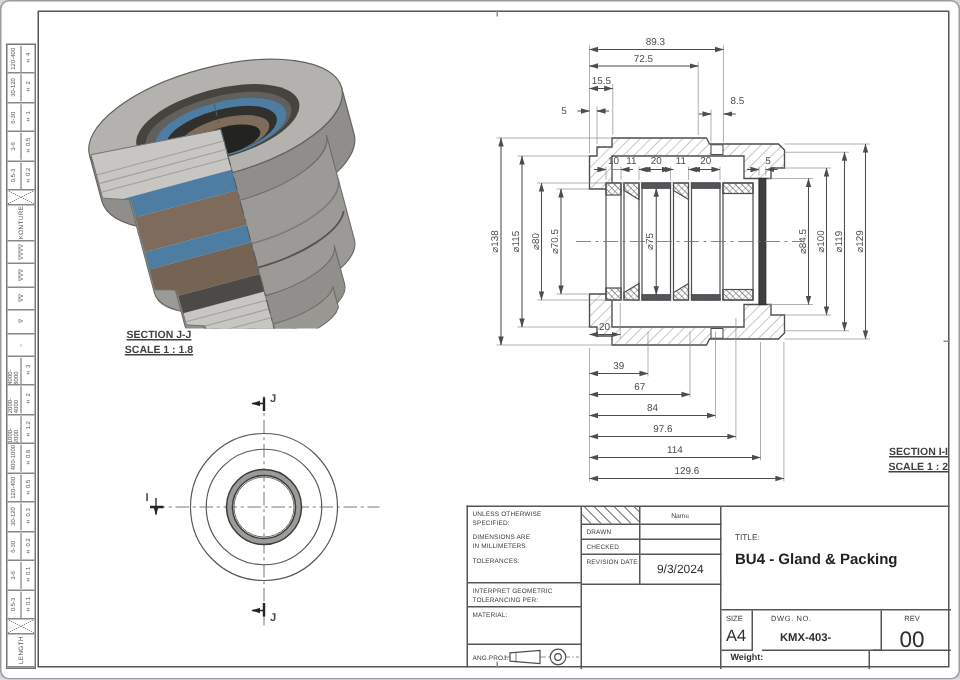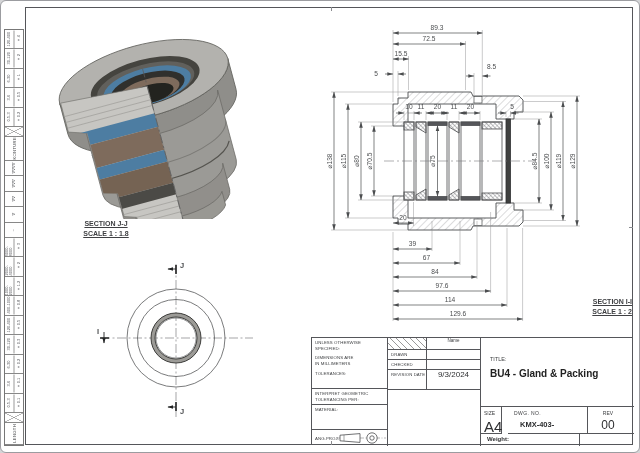--- a/index.html
+++ b/index.html
@@ -24,21 +24,21 @@
   .seclbl{position:absolute;font-size:7px;font-weight:bold;color:#3f4043;line-height:1.45;}
   .seclbl span{text-decoration:underline;}
   
   .tb{position:absolute;left:310px;top:336px;width:322px;height:108px;border-top:1px solid #55565a;
       border-left:1px solid #55565a;box-sizing:border-box;font-size:4.3px;color:#3f4043;}
   .tb .cell{position:absolute;box-sizing:border-box;}
   .bR{border-right:0.8px solid #55565a;} .bB{border-bottom:0.8px solid #55565a;}
   .lab{padding:2px 0 0 3px;line-height:1.3;letter-spacing:.1px;}
   .hatchcell{background:repeating-linear-gradient(45deg,#fff 0 4px,#999 4px 4.7px);}
   .tbig{font-size:10px;font-weight:bold;color:#222;}
-  .mid{display:flex;align-items:flex-start;justify-content:center;}
+  .mid{display:flex;align-items:center;justify-content:center;}
   svg text{font-family:"Liberation Sans",sans-serif;fill:#4b4d4f;}
   .dimt{font-size:6.6px;}
 </style>
 </head>
 <body>
 
 <div class="stage">
   <div class="frame"></div>
   <div class="tick" style="left:330px;top:6px;width:1px;height:4px;"></div>
   <div class="tick" style="left:330px;top:440px;width:1px;height:4px;"></div>
@@ -396,28 +396,28 @@
       <span>9/3/2024</span>
     </div>
     <div class="cell bR" style="left:76px;top:52px;width:93px;height:56px;"></div>
 
     <div class="cell bB" style="left:169px;top:0;width:153px;height:69px;">
       <div style="position:absolute;left:9px;top:18px;font-size:5.5px;">TITLE:</div>
       <div class="tbig" style="position:absolute;left:9px;top:30px;">BU4 - Gland &amp; Packing</div>
     </div>
     <div class="cell bR bB" style="left:169px;top:69px;width:21px;height:27px;">
       <div style="position:absolute;left:3px;top:3px;font-size:5px;">SIZE</div>
-      <div style="position:absolute;left:3px;top:11px;font-size:15px;color:#2e2f31;">A4</div>
+      <div style="position:absolute;left:3px;top:11px;font-size:11px;color:#2e2f31;">A4</div>
     </div>
     <div class="cell bR bB" style="left:196px;top:69px;width:80px;height:27px;">
       <div style="position:absolute;left:6px;top:3px;font-size:5px;letter-spacing:.4px;">DWG.  NO.</div>
       <div style="position:absolute;left:12px;top:13px;font-size:7.5px;font-weight:bold;color:#2e2f31;">KMX-403-</div>
     </div>
     <div class="cell bB" style="left:270px;top:69px;width:52px;height:27px;">
       <div style="position:absolute;left:0;top:3px;width:100%;text-align:center;font-size:5px;">REV</div>
-      <div style="position:absolute;left:0;top:11px;width:100%;text-align:center;font-size:12px;color:#2e2f31;">00</div>
+      <div style="position:absolute;left:0;top:11px;width:100%;text-align:center;font-size:15px;color:#2e2f31;">00</div>
     </div>
     <div class="cell" style="left:169px;top:96px;width:153px;height:12px;">
       <div style="position:absolute;left:6px;top:2px;font-size:6px;font-weight:bold;color:#2e2f31;">Weight:</div>
       <div style="position:absolute;left:98px;top:0;width:0;height:12px;border-left:0.8px solid #55565a;"></div>
     </div>
   </div>
 </div>
 
 </body></html>

